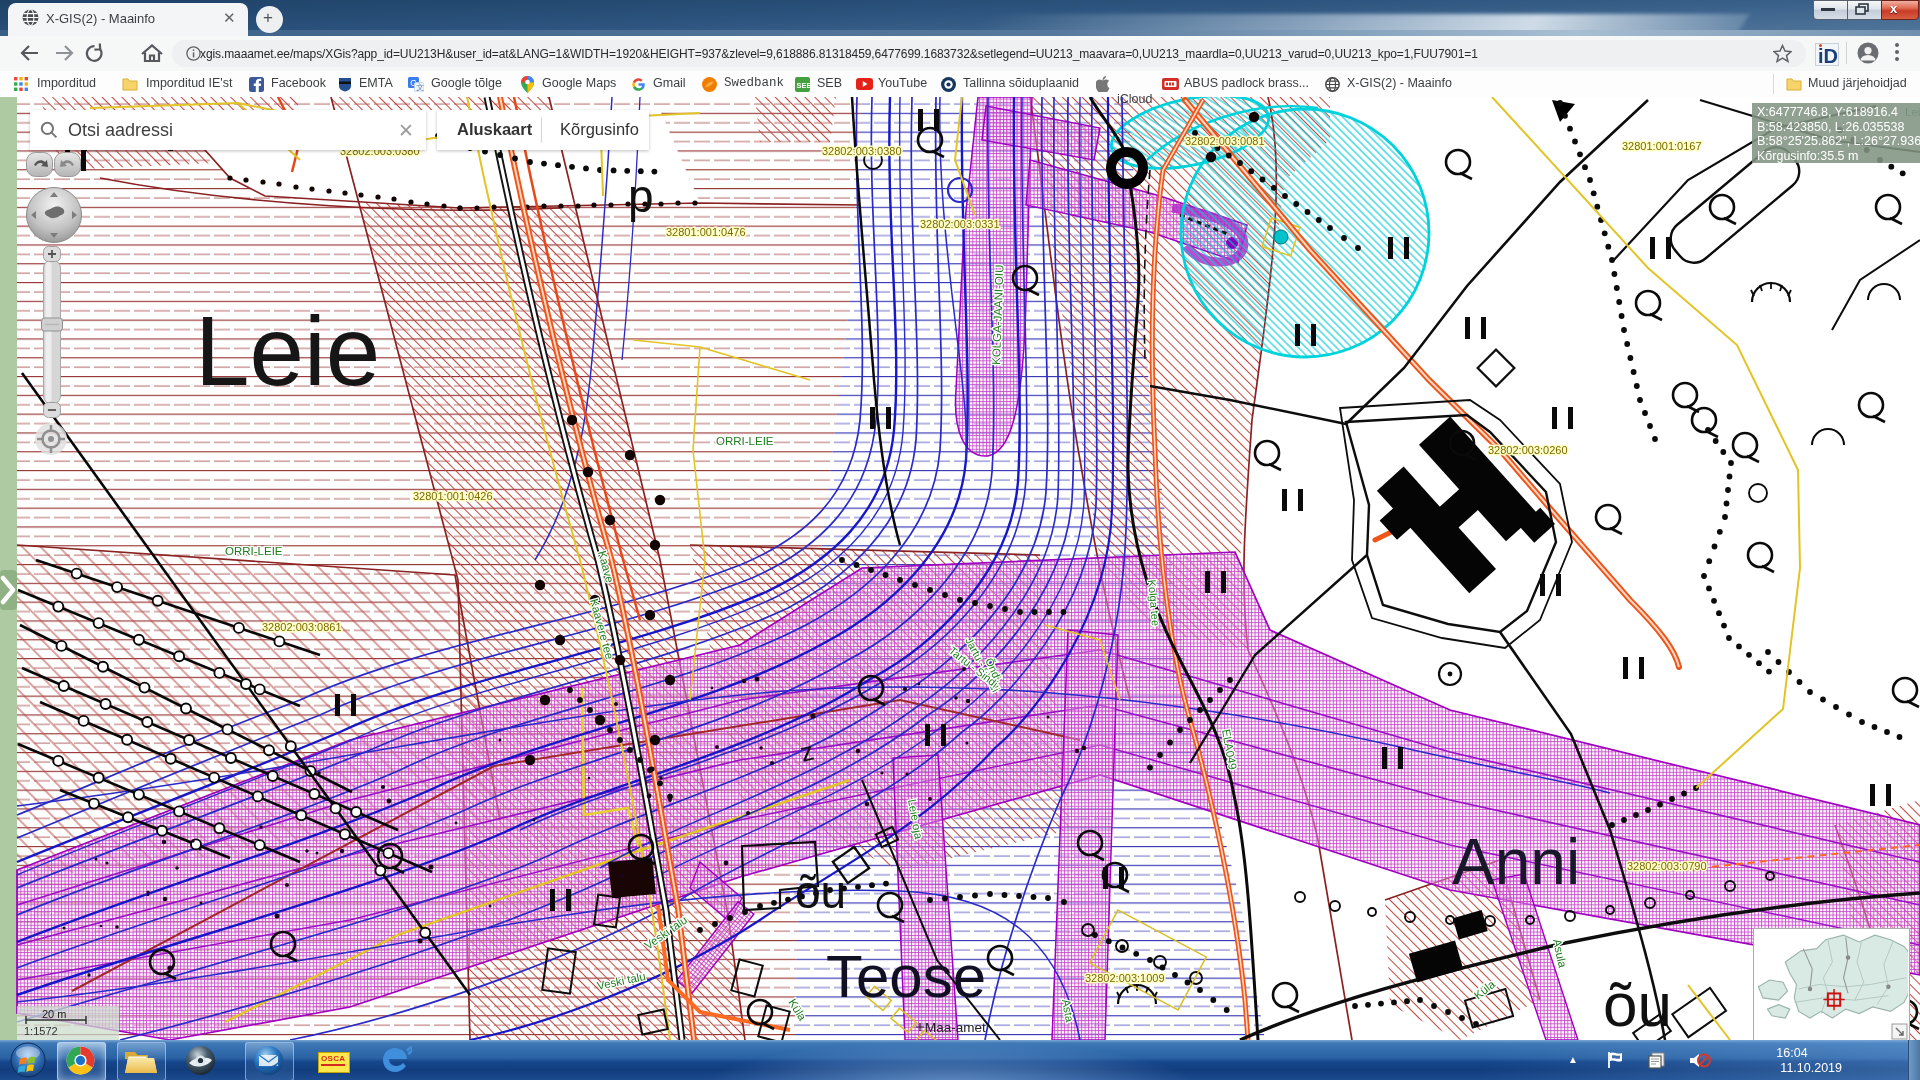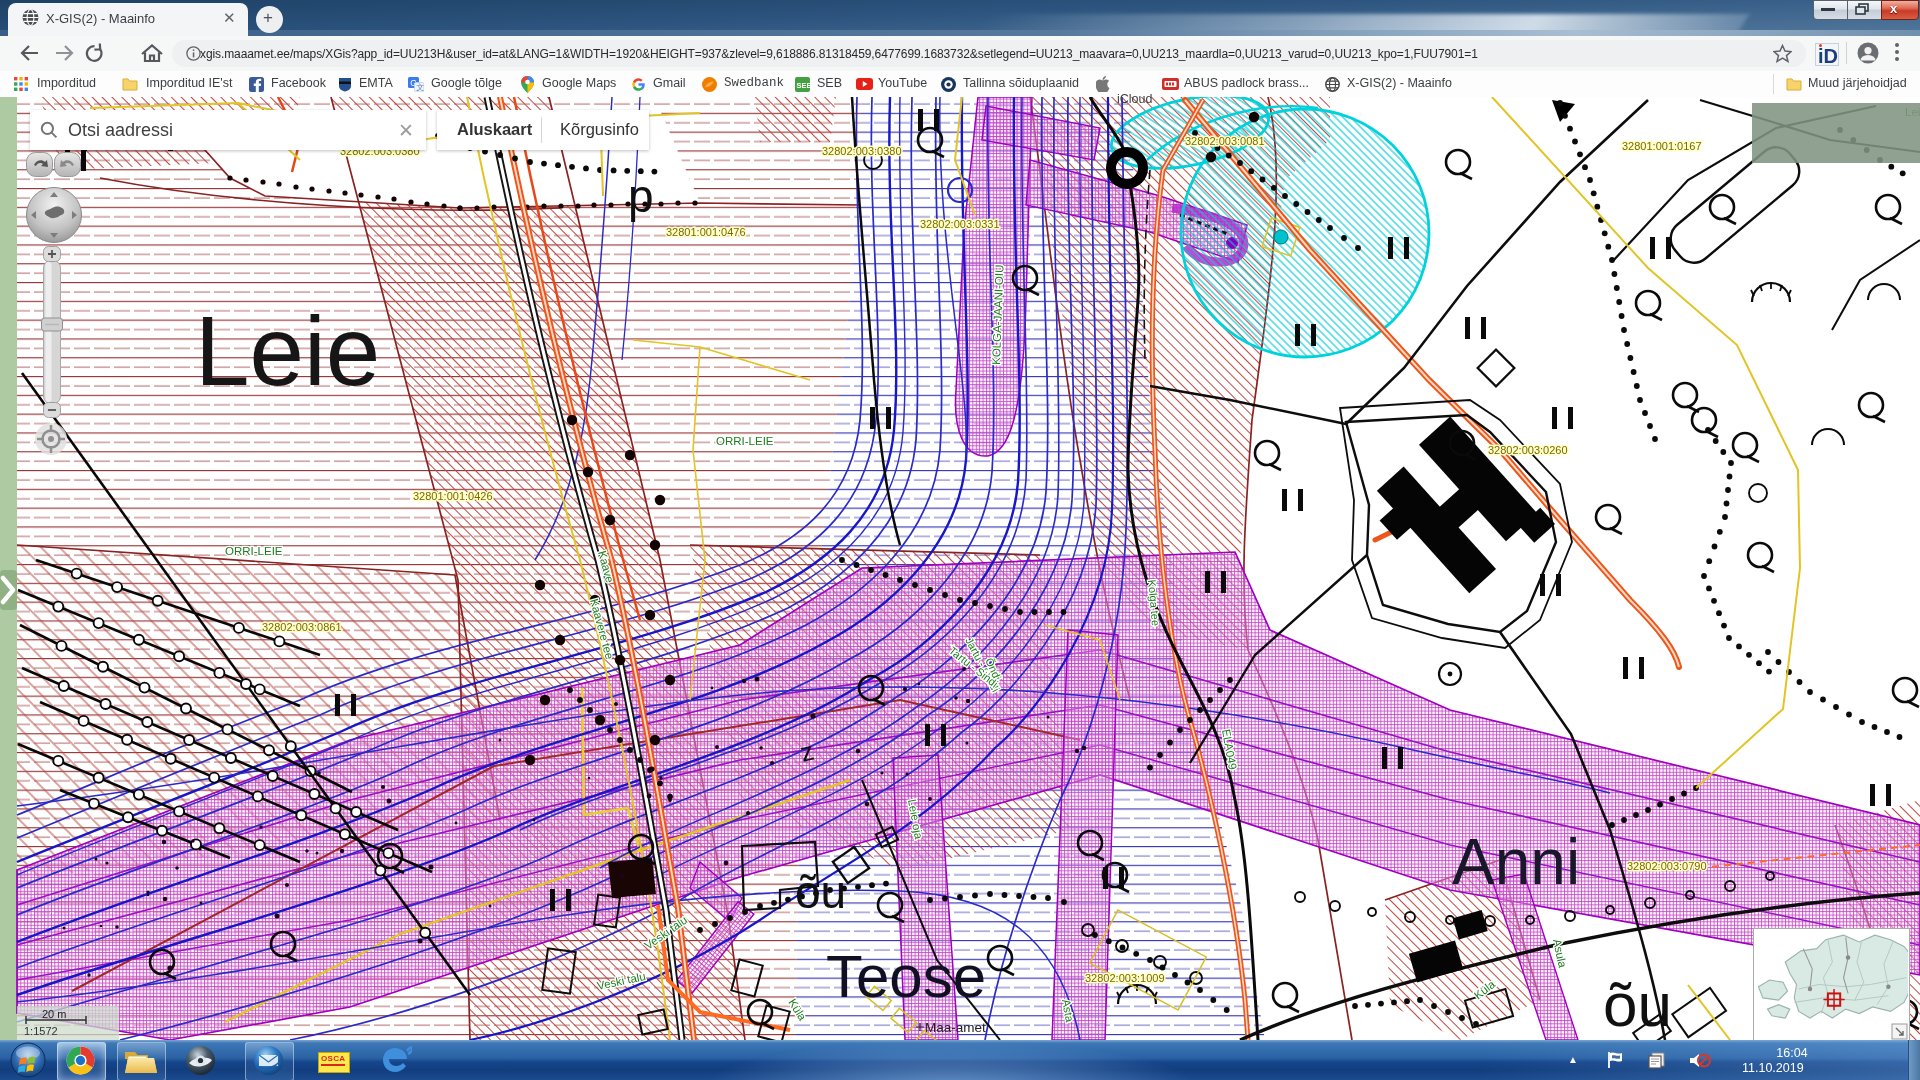--- a/index.html
+++ b/index.html
@@ -858,20 +858,21 @@
 </svg>
 
 <svg class="abs" style="left:34px;top:422px" width="34" height="34" viewBox="0 0 34 34">
  <circle cx="17" cy="17" r="16" fill="#e0e0e0" opacity="0.85"></circle>
  <circle cx="17" cy="17" r="8.5" fill="none" stroke="#909090" stroke-width="2.5"></circle>
  <circle cx="17" cy="17" r="3" fill="#909090"></circle>
  <path d="M17,3 v7 M17,24 v7 M3,17 h7 M24,17 h7" stroke="#909090" stroke-width="2.5"></path>
 </svg>
 
 <div class="abs" style="left:1752px;top:103px;width:168px;height:60px;background:rgba(130,148,130,0.88);"></div>
+<div class="abs" style="left:1757px;top:105px;font-size:12.5px;line-height:14.5px;color:#fff;white-space:nowrap;">X:6477746.8, Y:618916.4<br>B:58.423850, L:26.035538<br>B:58°25'25.862", L:26°27.936<br>Kõrgusinfo:35.5 m</div>
 
 <div class="abs" style="left:17px;top:1006px;width:102px;height:34px;background:rgba(205,220,205,0.75);"></div>
 <svg class="abs" style="left:20px;top:1008px" width="96" height="30" viewBox="0 0 96 30">
       <path d="M6,8 v8 M6,12 h60 M66,8 v8" stroke="#333" stroke-width="1.5" fill="none"></path>
       <text x="22" y="10" font-size="11" fill="#222" font-family="Liberation Sans">20 m</text>
       <text x="4" y="27" font-size="11" fill="#333" font-family="Liberation Sans">1:1572</text>
     </svg>
 
 <div class="abs" style="left:1753px;top:928px;width:155px;height:112px;background:#fff;border:1px solid #aaa;"></div>
 <svg class="abs" style="left:1753px;top:928px" width="155" height="112" viewBox="0 0 155 112">
@@ -1149,16 +1150,16 @@
         <rect x="4" y="1" width="12" height="13" fill="#f0f0f0" stroke="#888" stroke-width="1"></rect>
         <rect x="1" y="4" width="12" height="12" fill="#fff" stroke="#555" stroke-width="1.2"></rect>
         <path d="M3,7 h8 M3,9.5 h8 M3,12 h5" stroke="#999" stroke-width="1"></path>
       </svg>
  <svg class="abs" style="left:1689px;top:12px" width="22" height="17" viewBox="0 0 22 17">
         <path d="M1,6 h4 l5-4 v13 l-5-4 H1 Z" fill="#fff"></path>
         <circle cx="15" cy="8.5" r="6" fill="none" stroke="#d43a2a" stroke-width="2"></circle>
         <path d="M10.8,12.7 L19.2,4.3" stroke="#d43a2a" stroke-width="2"></path>
       </svg>
  <div class="abs" style="left:1752px;top:6px;width:80px;font-size:12.5px;color:#fff;text-align:center;">16:04</div>
- <div class="abs" style="left:1742px;top:21px;width:100px;font-size:12.5px;color:#fff;text-align:left;">11.10.2019</div>
+ <div class="abs" style="left:1742px;top:21px;width:100px;font-size:12.5px;color:#fff;text-align:right;">11.10.2019</div>
  <div class="abs" style="left:1908px;top:0;width:12px;height:40px;background:linear-gradient(90deg,#6f9bc8,#49749f);border-left:1px solid #2a4f7a;"></div>
 </div>
 </div>
 
 </body></html>

